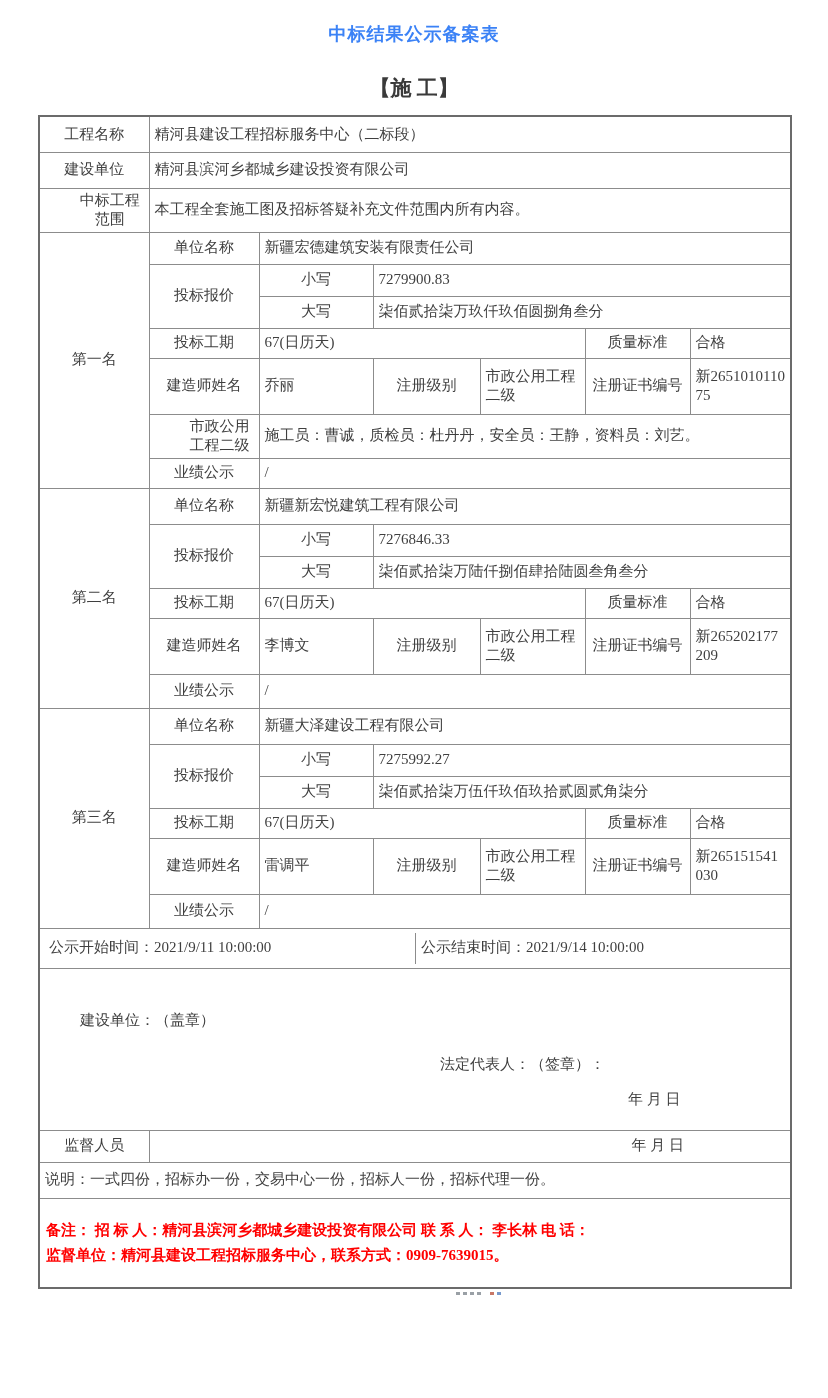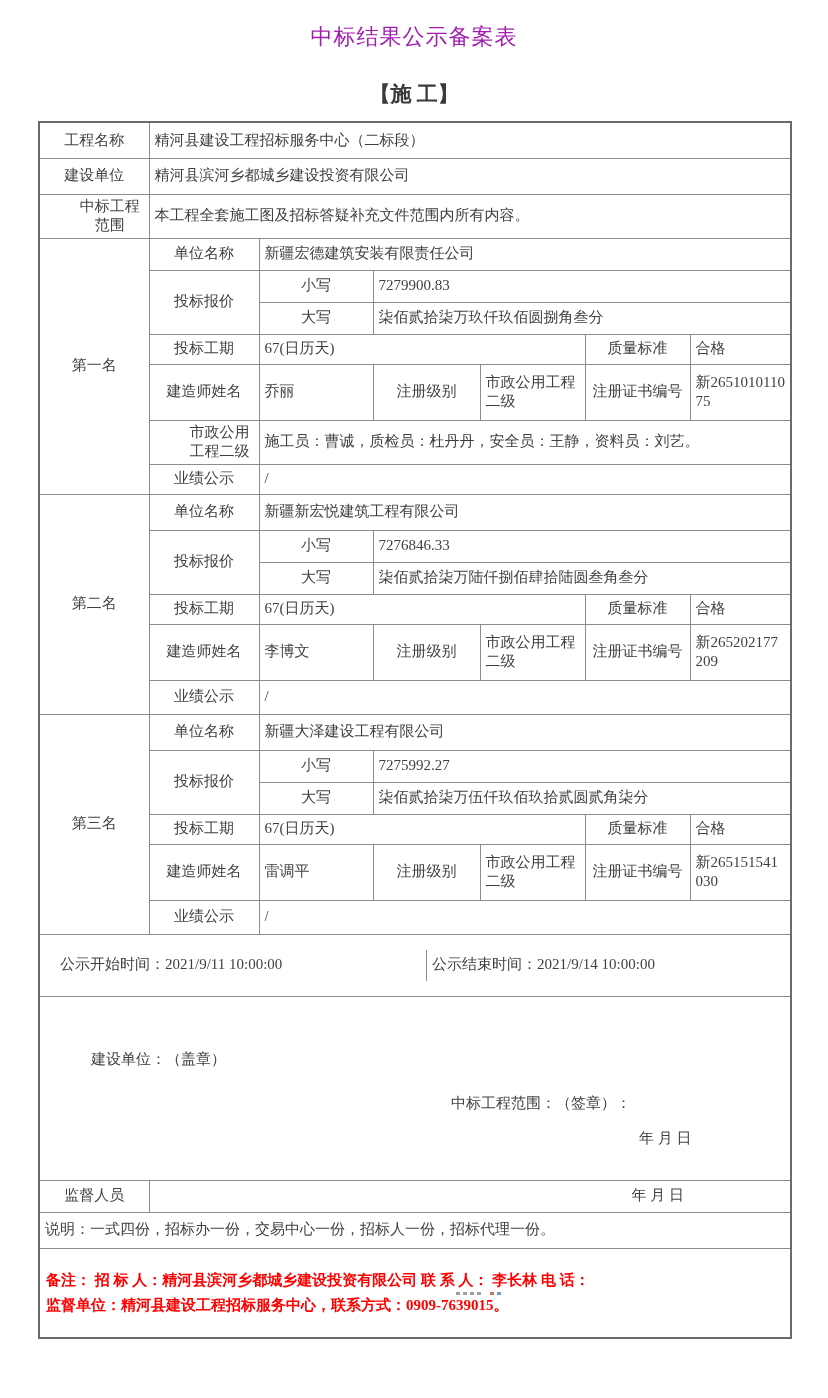--- a/index.html
+++ b/index.html
@@ -8,23 +8,23 @@
     width: 828px; height: 1398px;
     background: #ffffff;
     font-family: "Liberation Serif", "DejaVu Serif", serif;
     color: #3f3f3f;
   }
   .page { position: relative; width: 828px; height: 1398px; overflow: hidden; }
 
   .title {
     padding-top: 22px;
     text-align: center;
-    font-size: 22px;
-    font-weight: 400;
-    color: #a21caf;
+    font-size: 18px;
+    font-weight: 700;
+    color: #3b82f6;
     letter-spacing: 1px;
   }
   .subtitle {
     margin-top: 28px;
     text-align: center;
     font-size: 21px;
     font-weight: 700;
     color: #3a3a3a;
   }
 
@@ -47,21 +47,21 @@
   td.val { text-align: left; }
   td.brk { word-break: break-all; }
 
   .h36 { height: 36px; }
   .h42 { height: 42px; padding-left: 36px; }
   .h32 { height: 32px; }
   .h30 { height: 30px; }
   .h34 { height: 34px; }
   .h56 { height: 56px; }
 
-  td.nopad { padding: 15px; }
+  td.nopad { padding: 4px; }
   .pubrow { display: flex; height: 31px; align-items: stretch; }
   .pubrow .pubcell { display: flex; align-items: center; padding: 0 5px; }
   .pubrow .pub-left { width: 372px; border-right: 1px solid #8c8c8c; }
   .pubrow .pub-right { flex: 1; }
 
   .sigblock { position: relative; height: 153px; }
   .sig-owner { position: absolute; left: 36px; top: 38px; }
   .sig-rep   { position: absolute; left: 396px; top: 82px; }
   .sig-date  { position: absolute; left: 584px; top: 117px; }
 
@@ -225,21 +225,21 @@
             <div class="pubcell pub-left">公示开始时间：2021/9/11 10:00:00</div>
             <div class="pubcell pub-right">公示结束时间：2021/9/14 10:00:00</div>
           </div>
         </td>
       </tr>
 
       <tr>
         <td class="nopad" colspan="7">
           <div class="sigblock">
             <div class="sig-owner">建设单位：（盖章）</div>
-            <div class="sig-rep">中标工程范围：（签章）：</div>
+            <div class="sig-rep">法定代表人：（签章）：</div>
             <div class="sig-date">年 月 日</div>
           </div>
         </td>
       </tr>
 
       <tr>
         <td class="lbl h32">监督人员</td>
         <td class="supdate" colspan="6">年 月 日</td>
       </tr>
 

